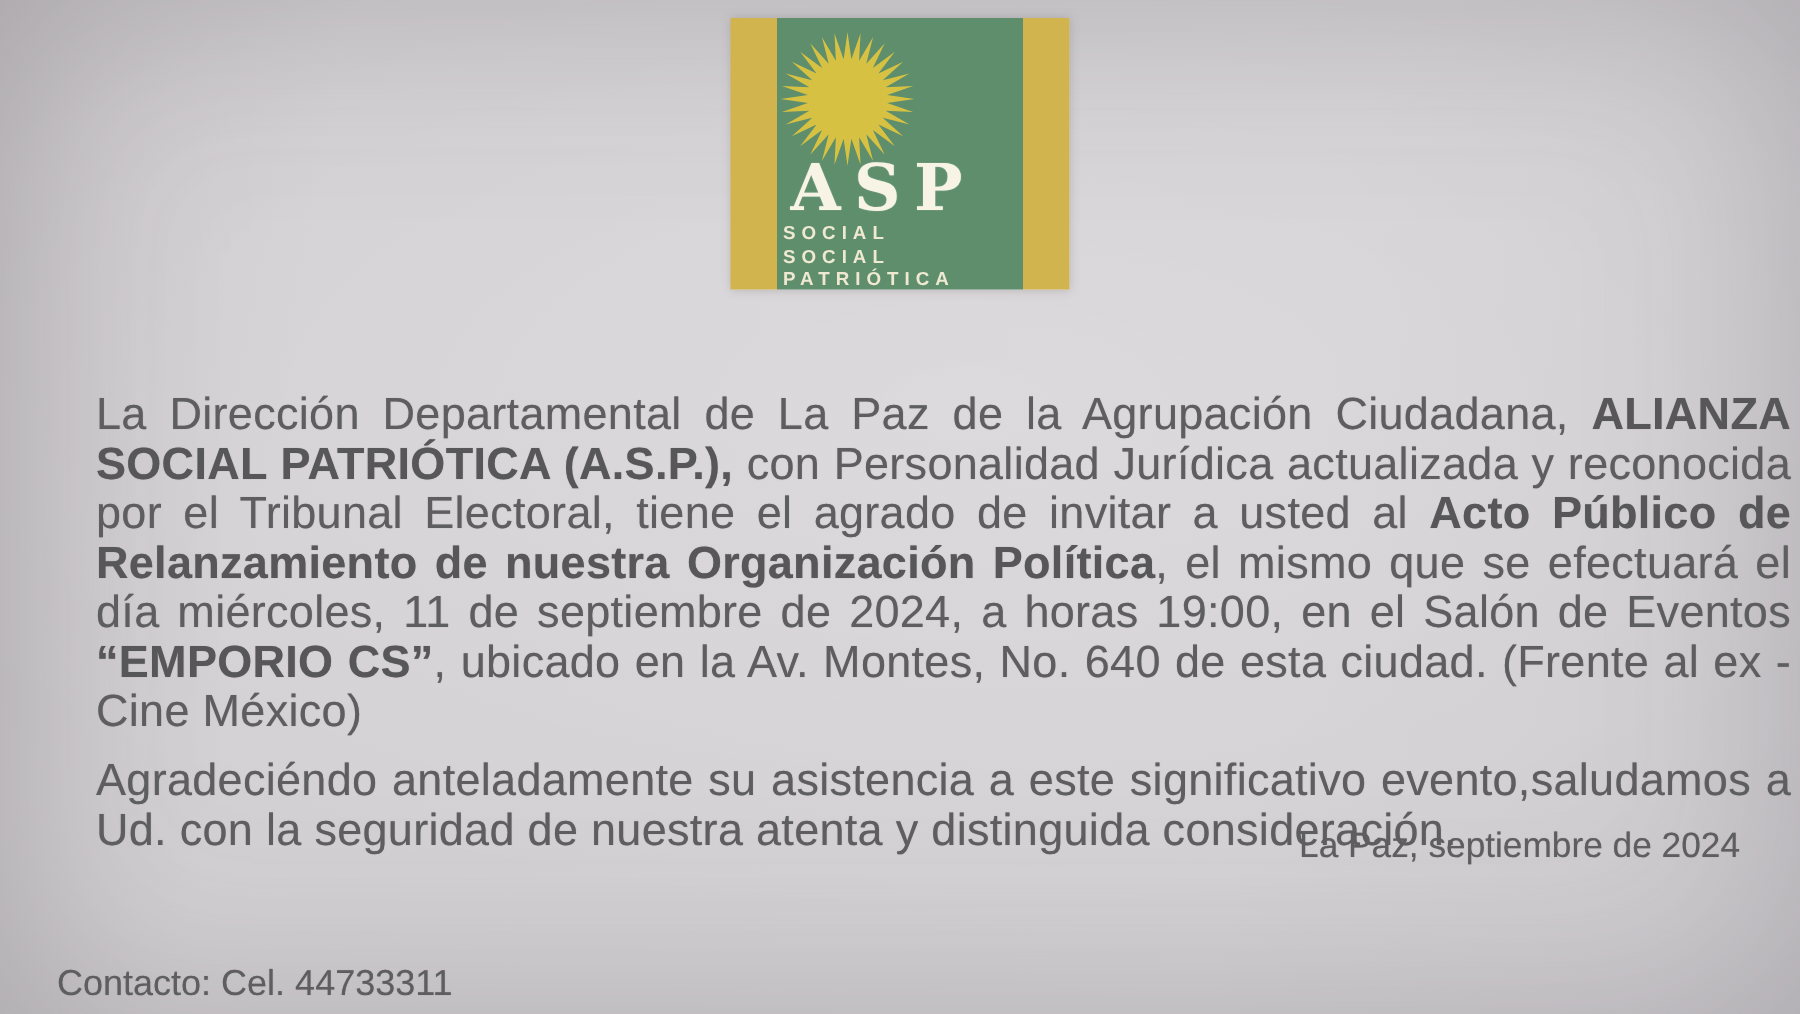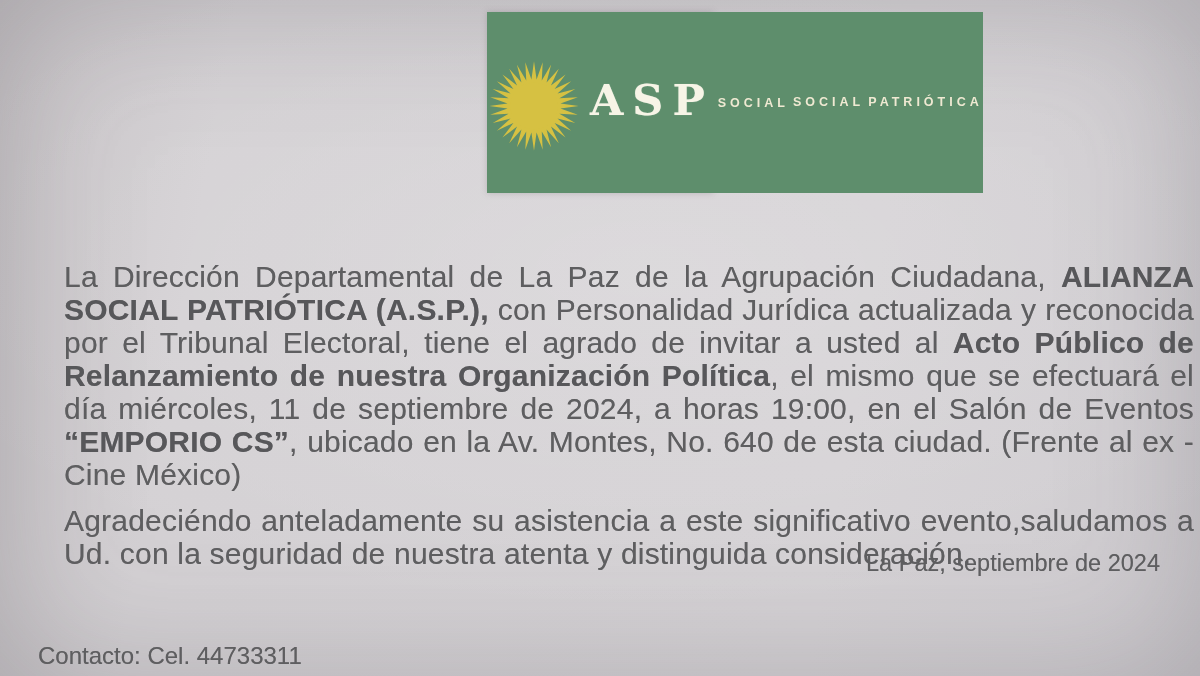--- a/index.html
+++ b/index.html
@@ -17,21 +17,21 @@
   
   .logo{
     position:absolute; left:487px; top:12px;
     width:226px; height:181px;
     display:flex;
     box-shadow:0 0 6px rgba(120,115,118,0.35);
   }
   .logo .bar{width:31px; background:#d2b44e;}
   .logo .center{
     flex:1; background:#5e8e6c;
-    display:flex; flex-direction:row; align-items:center;
+    display:flex; flex-direction:column; 
   }
   .sun{width:94px;height:94px;margin-top:7px;flex:0 0 auto;}
   .asp{
     font-family:"DejaVu Serif", serif;
     font-weight:bold;
     font-size:43px; line-height:38px;
     letter-spacing:9px; margin-left:9px; margin-top:-6px;
     color:#f7f4e6;
     text-shadow:0 0 1px rgba(255,255,255,0.4);
   }

